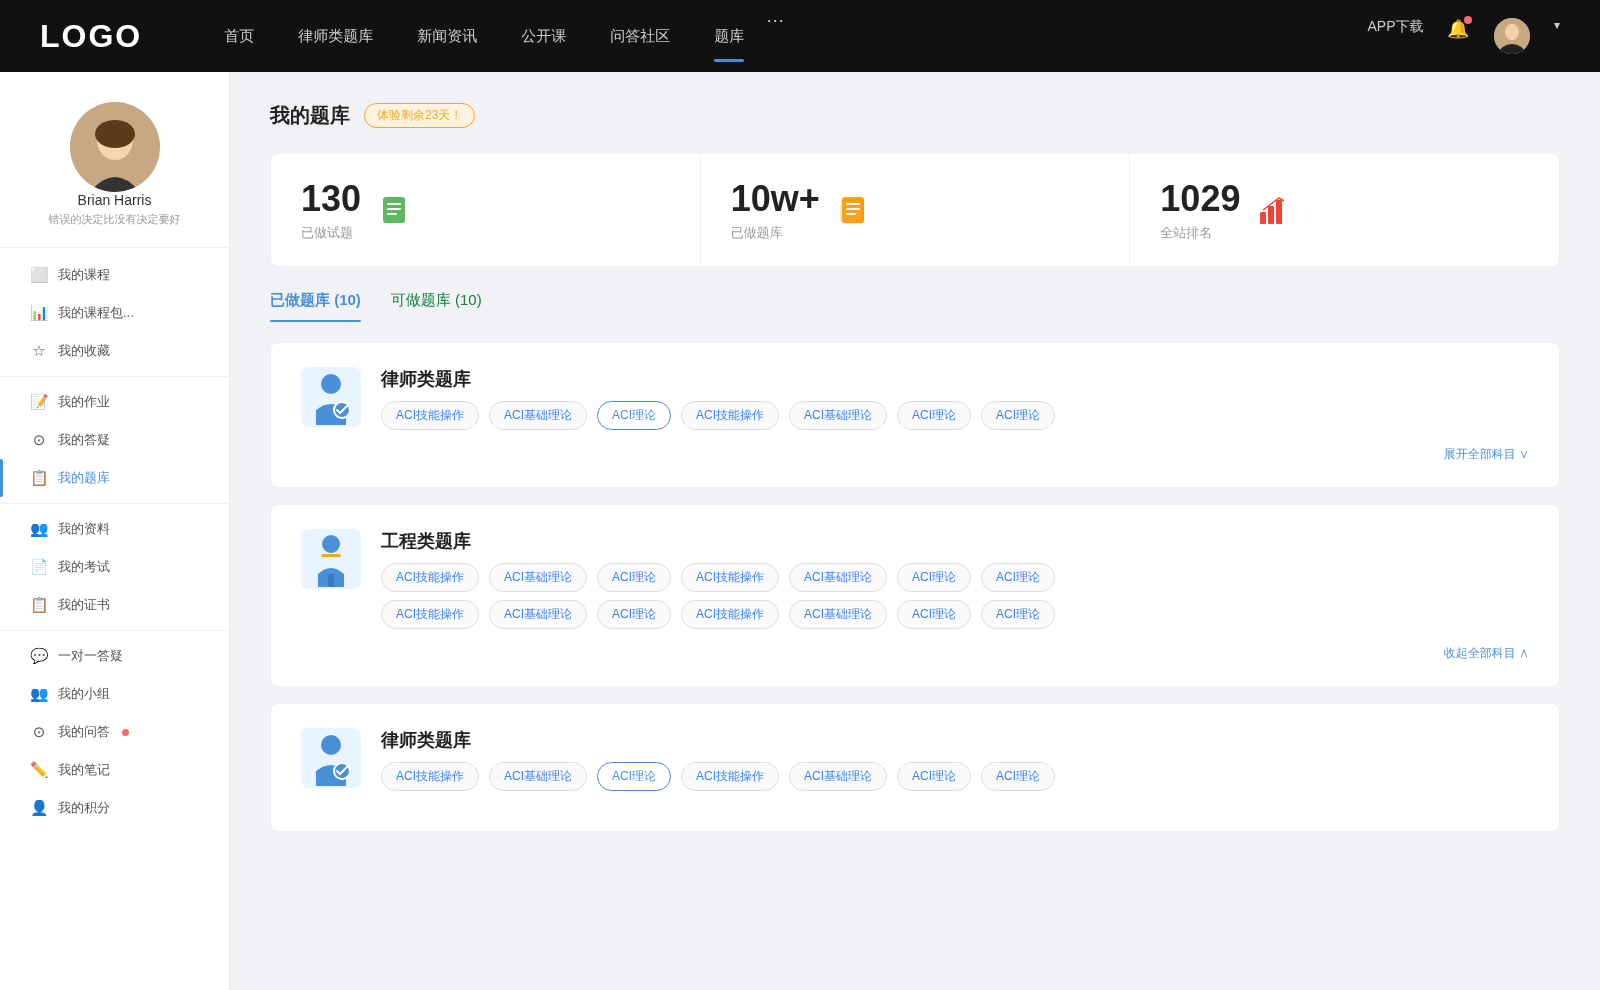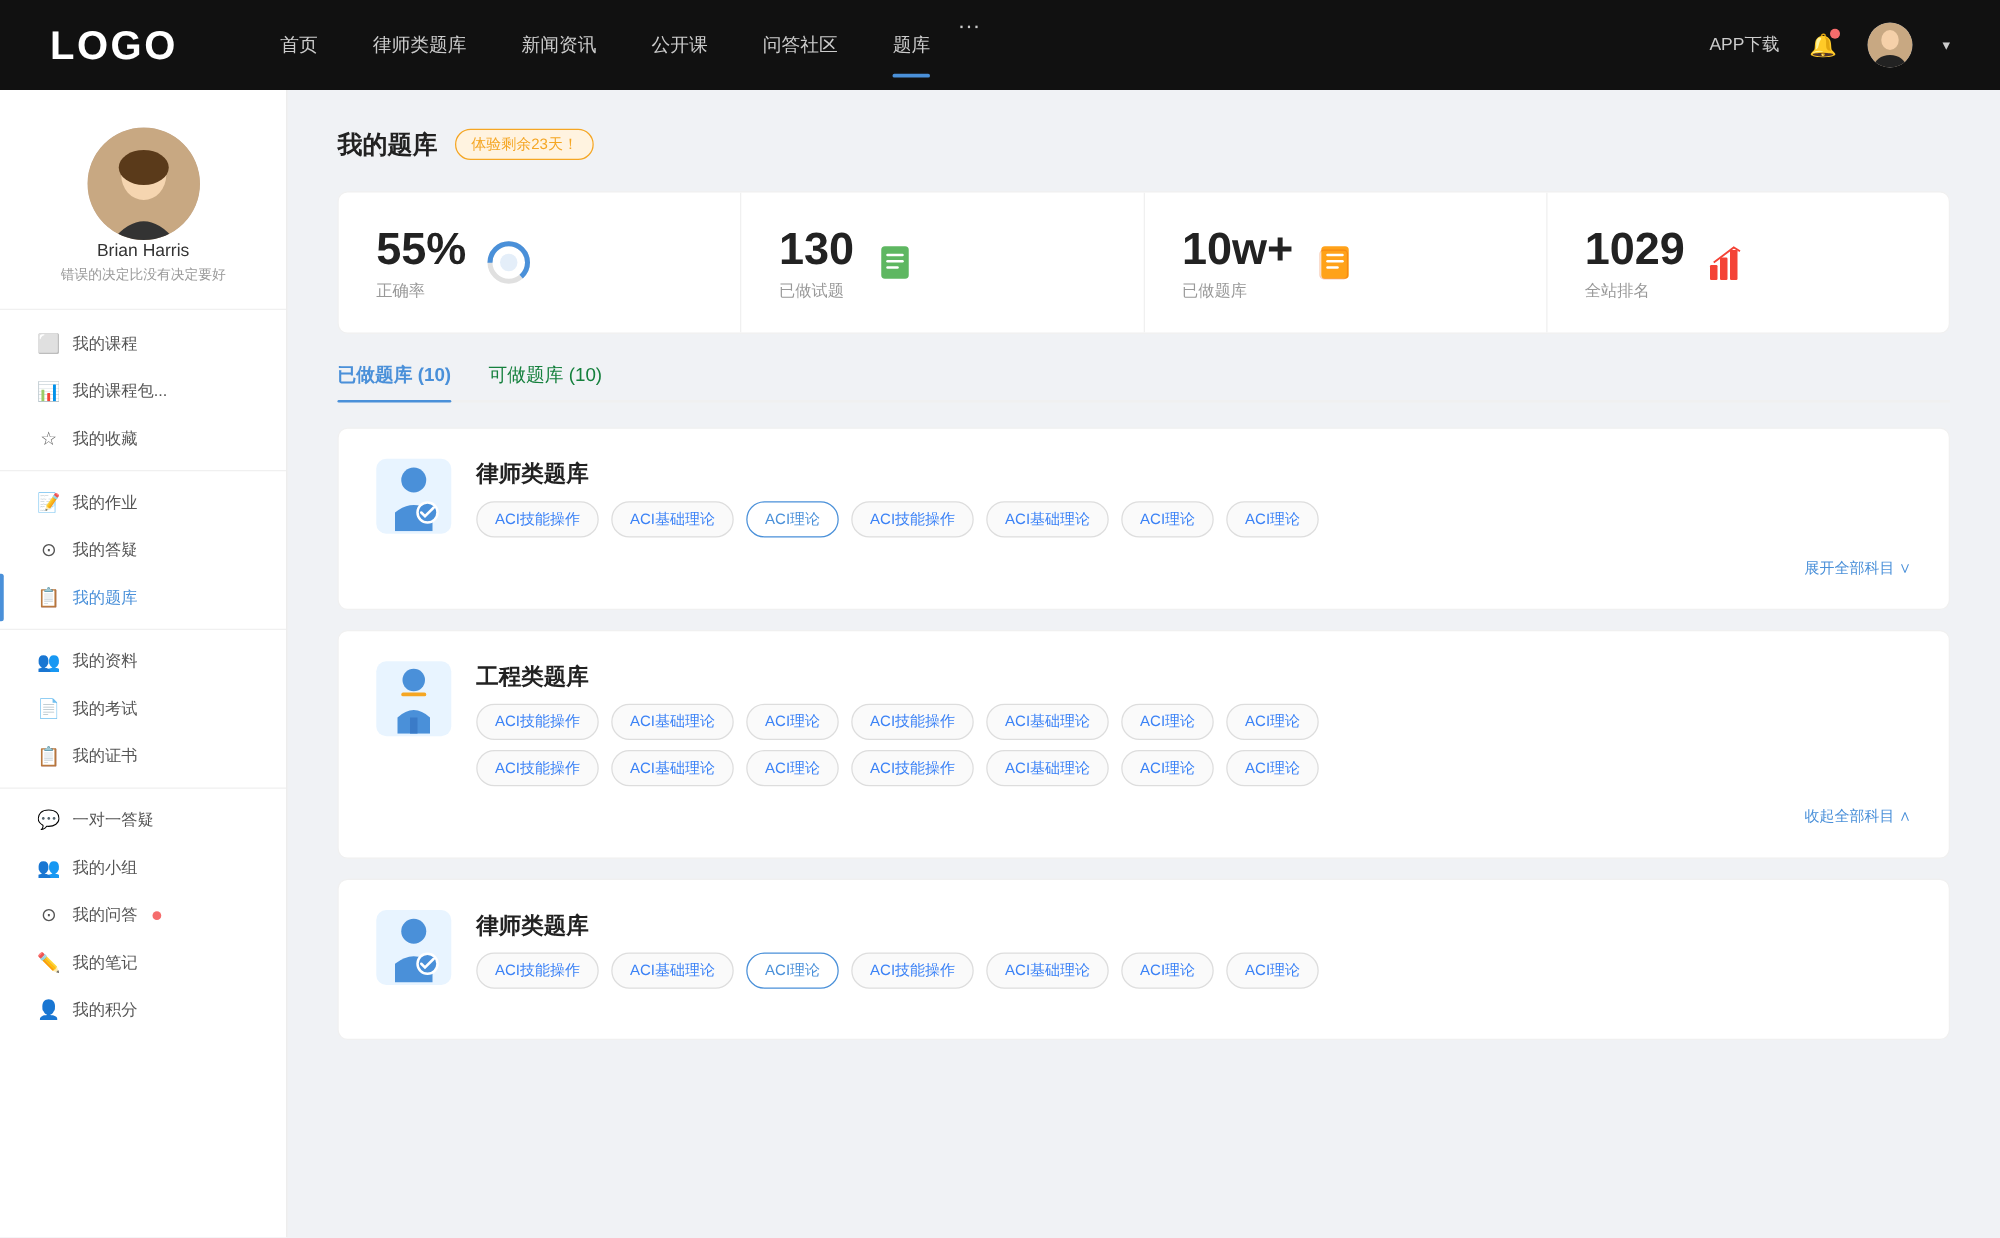--- a/index.html
+++ b/index.html
@@ -4,21 +4,21 @@
   <style>
     * { margin: 0; padding: 0; box-sizing: border-box; }
     body { font-family: -apple-system, BlinkMacSystemFont, 'PingFang SC', 'Microsoft YaHei', sans-serif; background: #f0f2f5; width: 1600px; min-height: 990px; overflow-x: hidden; }
 
     
     .navbar { background: #111; height: 72px; display: flex; align-items: center; padding: 0 40px; gap: 0; position: relative; }
     .nav-logo { color: #fff; font-size: 32px; font-weight: 900; letter-spacing: 2px; margin-right: 60px; }
     .nav-links { display: flex; gap: 0; flex: 1; }
     .nav-link { color: #ccc; font-size: 15px; padding: 0 22px; height: 52px; display: flex; align-items: center; cursor: pointer; position: relative; }
     .nav-link.underline::after { content: ''; position: absolute; bottom: 0; left: 50%; transform: translateX(-50%); width: 30px; height: 3px; background: #4a90d9; border-radius: 2px; }
-    .nav-right { display: flex; align-items: center; gap: 24px; }
+    .nav-right { display: flex; align-items: flex-start; gap: 24px; }
     .nav-app { color: #ccc; font-size: 14px; cursor: pointer; }
     .nav-bell { color: #ccc; font-size: 18px; cursor: pointer; position: relative; }
     .nav-bell-dot { width: 8px; height: 8px; background: #f56c6c; border-radius: 50%; position: absolute; top: -2px; right: -2px; }
     .nav-avatar { width: 36px; height: 36px; border-radius: 50%; background: #aaa; overflow: hidden; cursor: pointer; }
     .nav-chevron { color: #ccc; font-size: 12px; cursor: pointer; }
 
     
     .layout { display: flex; height: calc(990px - 72px); }
 
     
@@ -182,33 +182,20 @@
   <main class="main">
 
     <div class="page-header">
       <span class="page-title">我的题库</span>
       <span class="trial-badge">体验剩余23天！</span>
     </div>
 
     <div class="stats-row">
       <div class="stat-item">
         <div class="stat-value-block">
-          <div class="stat-value">55%</div>
-          <div class="stat-label">正确率</div>
-        </div>
-        <div class="stat-icon">
-          <svg width="36" height="36" viewBox="0 0 36 36">
-            <circle cx="18" cy="18" r="15" fill="none" stroke="#e0e0e0" stroke-width="4"></circle>
-            <circle cx="18" cy="18" r="15" fill="none" stroke="#4a90d9" stroke-width="4" stroke-dasharray="60 34" stroke-dashoffset="24" transform="rotate(-90 18 18)"></circle>
-            <circle cx="18" cy="18" r="7" fill="#4a90d9" opacity="0.15"></circle>
-          </svg>
-        </div>
-      </div>
-      <div class="stat-item">
-        <div class="stat-value-block">
           <div class="stat-value">130</div>
           <div class="stat-label">已做试题</div>
         </div>
         <div class="stat-icon">
           <svg width="32" height="32" viewBox="0 0 32 32">
             <rect x="4" y="3" width="22" height="26" rx="3" fill="#4caf50" opacity="0.9"></rect>
             <rect x="8" y="9" width="14" height="2" rx="1" fill="#fff"></rect>
             <rect x="8" y="14" width="14" height="2" rx="1" fill="#fff"></rect>
             <rect x="8" y="19" width="10" height="2" rx="1" fill="#fff"></rect>
           </svg>

